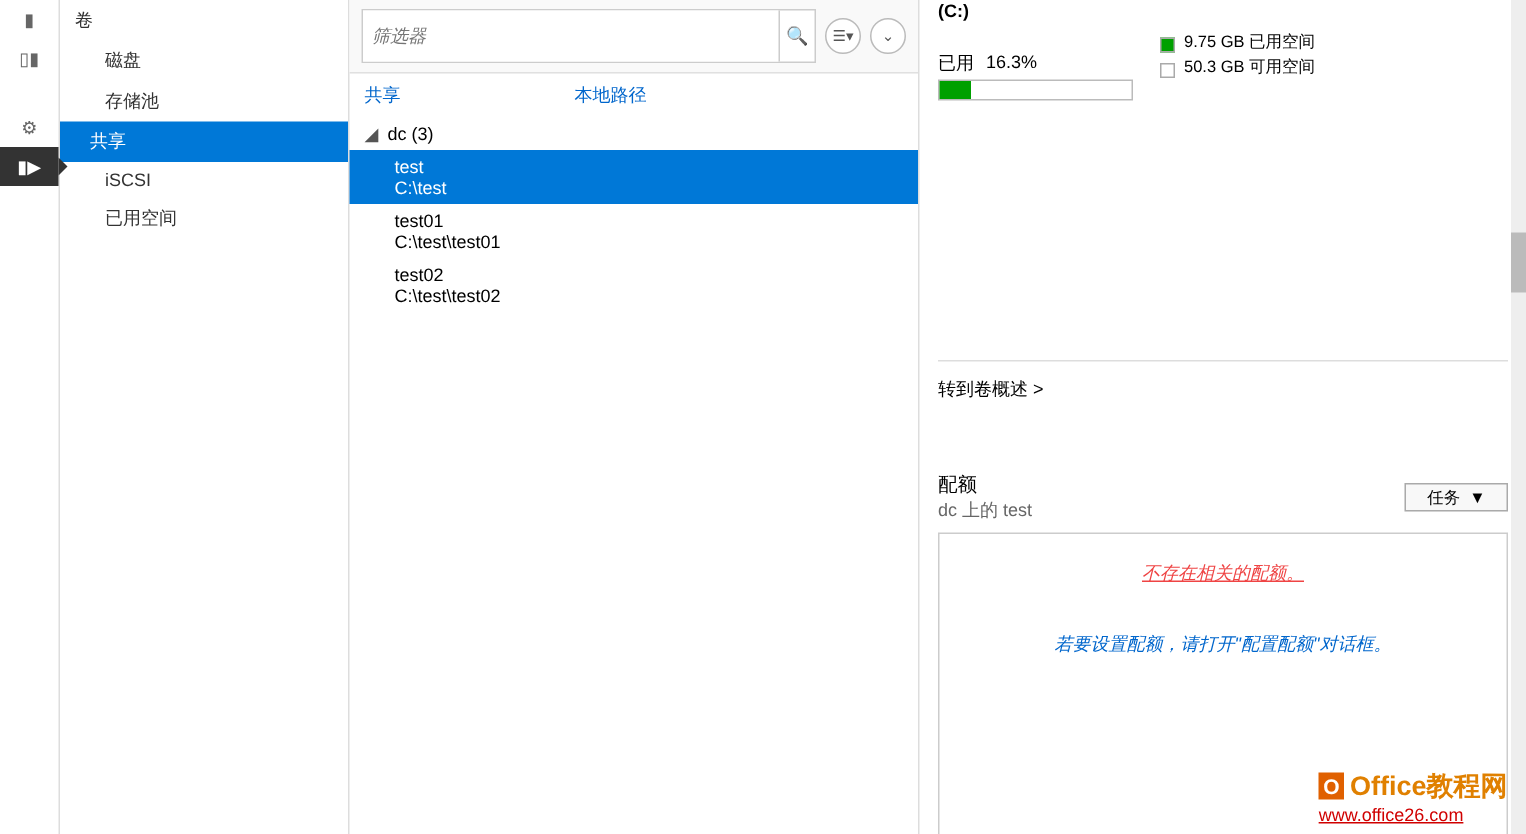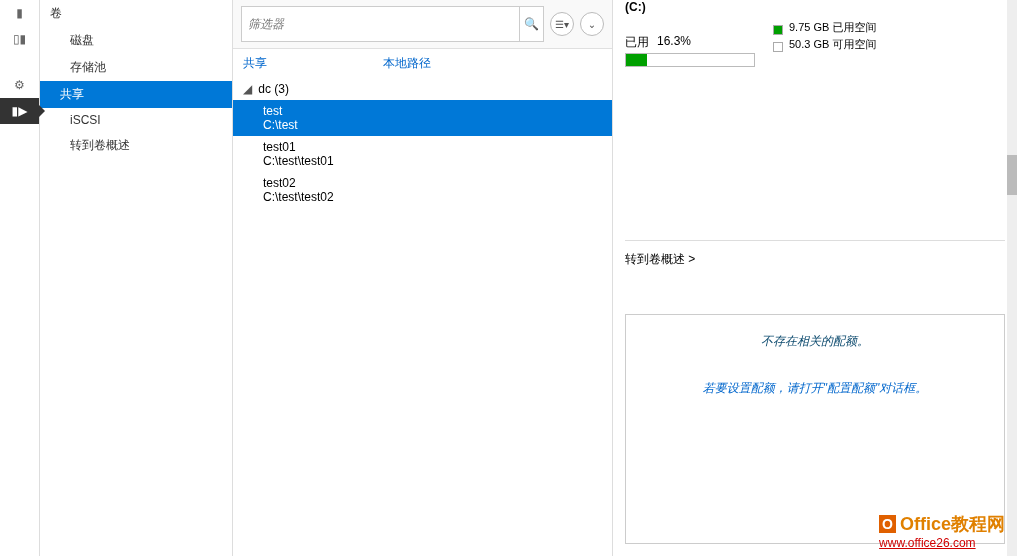--- a/index.html
+++ b/index.html
@@ -182,21 +182,21 @@
       align-items: center;
       gap: 6px;
     }
     .quota-box {
       border: 1px solid #ccc;
       margin-top: 6px;
       height: 230px;
       padding: 18px 10px;
       text-align: center;
     }
-    .quota-none { font-style: italic; color: #0c4a6e; margin-bottom: 30px; }
+    .quota-none { font-style: italic; color: #ef4444; margin-bottom: 30px; text-decoration: underline; }
     .quota-hint { font-style: italic; color: #0066cc; }
     .scrollbar {
       position: absolute;
       right: 0;
       top: 0;
       width: 10px;
       height: 100%;
       background: #eee;
     }
     .scroll-thumb {
@@ -228,21 +228,21 @@
     <div class="icon-cell">⚙</div>
     <div class="icon-cell active">▮▶</div>
   </div>
 
   <div class="sidebar">
     <div class="nav-item group">卷</div>
     <div class="nav-item sub">磁盘</div>
     <div class="nav-item sub">存储池</div>
     <div class="nav-item selected">共享</div>
     <div class="nav-item sub">iSCSI</div>
-    <div class="nav-item sub">转到卷概述</div>
+    <div class="nav-item sub">已用空间</div>
   </div>
 
   <div class="center">
     <div class="toolbar">
       <div class="search-wrap">
         <input class="search-input" placeholder="筛选器" style="">
         <div class="search-btn">🔍</div>
       </div>
       <div class="round-btn">☰▾</div>
       <div class="round-btn">⌄</div>
@@ -291,20 +291,30 @@
           <span>50.3 GB 可用空间</span>
         </div>
       </div>
     </div>
 
     <div class="vol-box">
       <span class="link-text" style="margin-top:0">转到卷概述 &gt;</span>
     </div>
 
     <div style="margin-top:46px">
+      <div class="section-hdr">
+        <div>
+          <div class="section-title">配额</div>
+          <div style="color:#666">dc 上的 test</div>
+        </div>
+        <div class="task-btn">
+          <span>任务</span>
+          <span>▼</span>
+        </div>
+      </div>
       <div class="quota-box">
         <div class="quota-none">不存在相关的配额。</div>
         <div class="quota-hint">若要设置配额，请打开"配置配额"对话框。</div>
       </div>
     </div>
   </div>
 
   <div class="scrollbar">
     <div class="scroll-thumb"></div>
   </div>

